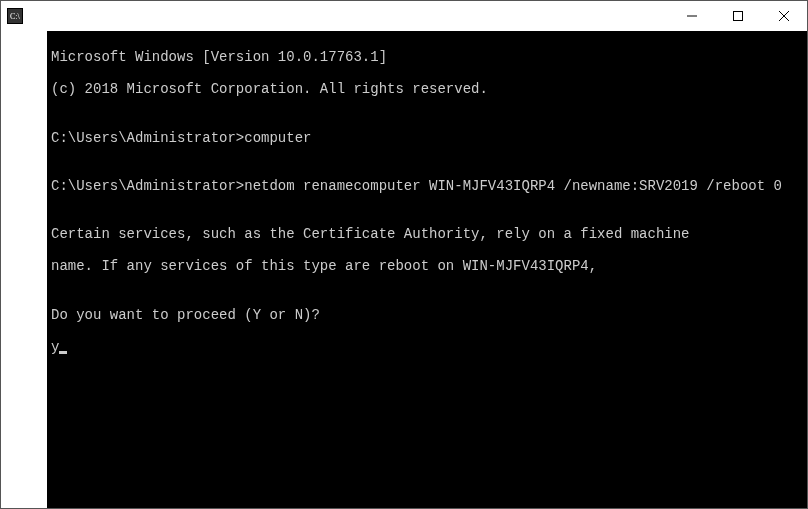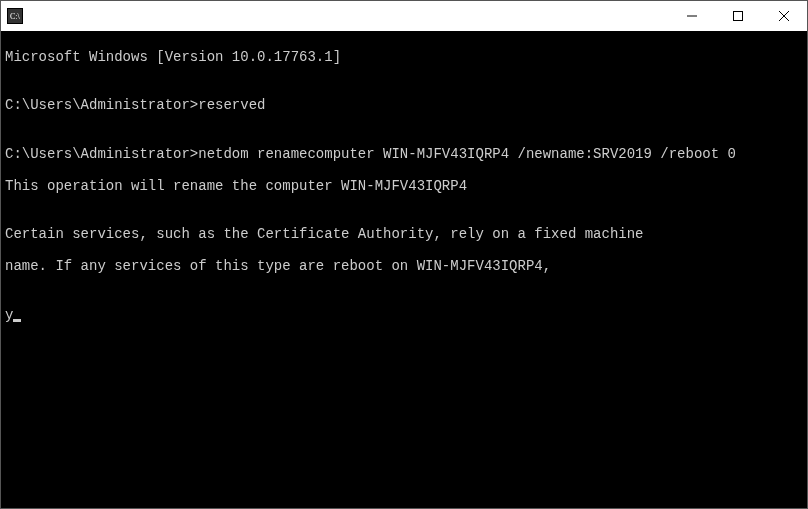--- a/index.html
+++ b/index.html
@@ -72,20 +72,21 @@
       flex: 1;
       background: #000;
       color: #ccc;
       font-family: Consolas, "Courier New", monospace;
       font-size: 14px;
       line-height: 1.15;
       padding: 2px 4px;
       white-space: pre-wrap;
       overflow: hidden;
       position: relative;
+      margin-left: 46px;
     }
     .term-line {
       white-space: pre;
     }
     .cursor {
       display: inline-block;
       width: 8px;
       height: 3px;
       background: #ccc;
       vertical-align: bottom;
@@ -121,24 +122,25 @@
       <button class="win-btn close">
         <svg width="10" height="10" viewBox="0 0 10 10">
             <line x1="0" y1="0" x2="10" y2="10" stroke="#000" stroke-width="1"></line>
             <line x1="10" y1="0" x2="0" y2="10" stroke="#000" stroke-width="1"></line>
           </svg>
       </button>
     </div>
   </div>
   <div class="terminal">
 <div class="term-line">Microsoft Windows [Version 10.0.17763.1]</div>
+<div class="term-line">(c) 2018 Microsoft Corporation. All rights reserved.</div>
 <div class="term-line"></div>
-<div class="term-line"><span>C:\Users\Administrator&gt;</span><span>reserved</span></div>
+<div class="term-line"><span>C:\Users\Administrator&gt;</span><span>computer</span></div>
 <div class="term-line"></div>
 <div class="term-line"><span>C:\Users\Administrator&gt;</span><span>netdom renamecomputer WIN-MJFV43IQRP4 /newname:SRV2019 /reboot 0</span></div>
-<div class="term-line">This operation will rename the computer WIN-MJFV43IQRP4</div>
 <div class="term-line"></div>
 <div class="term-line">Certain services, such as the Certificate Authority, rely on a fixed machine</div>
 <div class="term-line">name. If any services of this type are reboot on WIN-MJFV43IQRP4,</div>
 <div class="term-line"></div>
+<div class="term-line">Do you want to proceed (Y or N)?</div>
 <div class="term-line"><span>y</span><span class="cursor"></span></div>
   </div>
 </div>
 
 </body></html>

